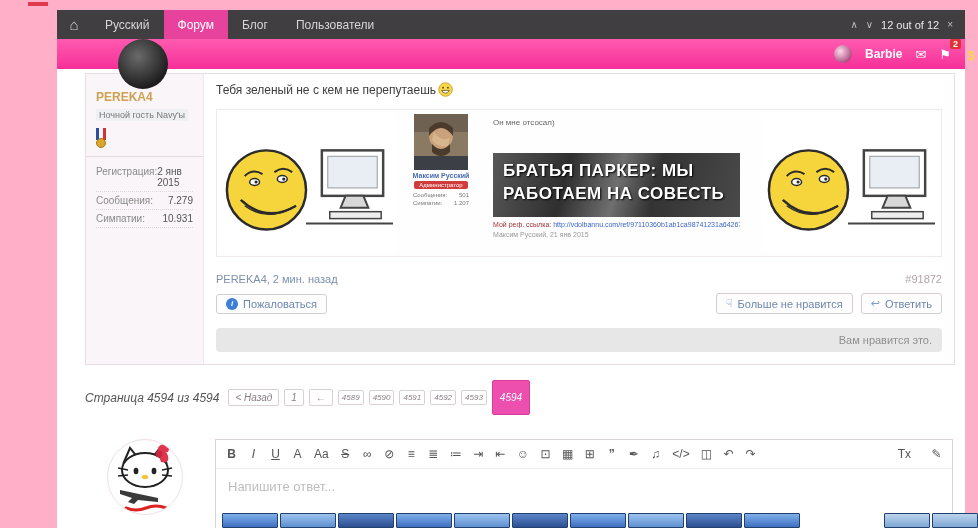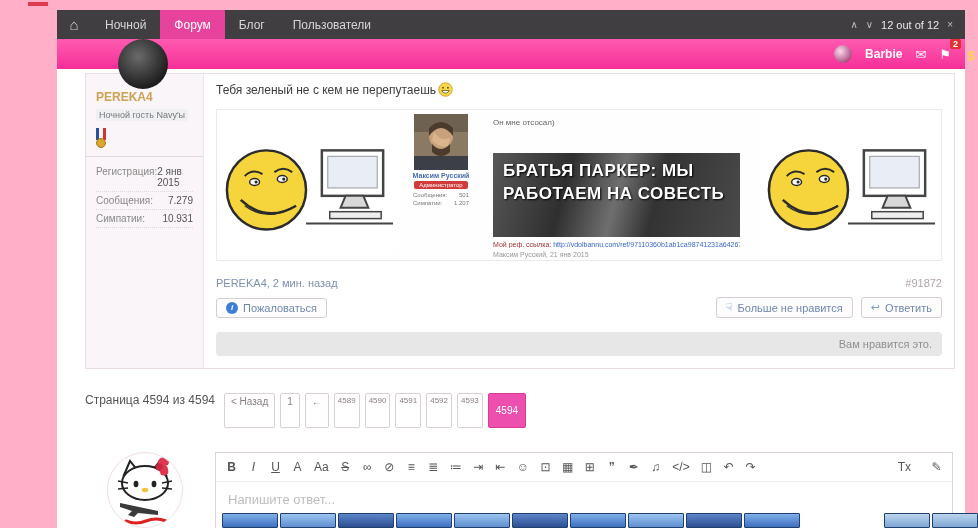--- a/index.html
+++ b/index.html
@@ -57,21 +57,21 @@
   .troll{width:178px;height:142px;flex-shrink:0;}
   .mini-card{width:62px;display:flex;flex-direction:column;align-items:center;gap:2px;padding-top:2px;flex-shrink:0;}
   .mini-photo{width:54px;height:56px;cursor:pointer;}
   .mini-name{font-size:7px;font-weight:bold;color:#4a6ab0;white-space:nowrap;cursor:pointer;}
   .mini-badge{font-size:6px;color:#fff;background:#d23b3b;padding:1px 0;border-radius:2px;width:54px;text-align:center;}
   .mini-stats{width:56px;font-size:6px;color:#777;}
   .mini-stat-row{display:flex;justify-content:space-between;padding:1px 0;}
 
   .quote-mid{flex:1;padding:6px 8px 0;min-width:0;}
   .bubble-text{font-size:8px;color:#666;}
-  .banner{margin-top:26px;height:84px;box-sizing:border-box;color:#fff;font-weight:bold;font-size:17px;
+  .banner{margin-top:26px;height:64px;box-sizing:border-box;color:#fff;font-weight:bold;font-size:17px;
           line-height:1.35;padding:7px 10px;letter-spacing:.5px;text-shadow:1px 1px 2px #000;
           background:linear-gradient(105deg,#585858 0%,#2f2f2f 30%,#6f6f6f 50%,#333 65%,#4a4a4a 100%);}
   .ref-line{margin-top:4px;font-size:7px;white-space:nowrap;overflow:hidden;}
   .ref-label{color:#a03232;}
   .ref-link{color:#3a66c4;text-decoration:underline;cursor:pointer;}
   .attribution{font-size:7px;color:#999;margin-top:3px;cursor:pointer;}
 
   .meta-row{margin-top:16px;display:flex;justify-content:space-between;font-size:11px;}
   .meta-links{color:#7d90ad;cursor:pointer;}
   .post-number{color:#b3a3ab;cursor:pointer;}
@@ -79,21 +79,21 @@
   .actions-row{margin-top:8px;display:flex;align-items:center;}
   .btn{border:1px solid #d5cdd2;background:#fdfdfd;border-radius:3px;padding:3px 9px;font-size:11px;
        color:#6f87b0;display:inline-flex;align-items:center;gap:5px;cursor:pointer;}
   .info-dot{width:12px;height:12px;border-radius:50%;background:#3d7fd6;color:#fff;font-size:8px;
             display:flex;align-items:center;justify-content:center;font-weight:bold;font-style:italic;}
   .actions-right{margin-left:auto;display:flex;gap:8px;}
   .btn .icon-glyph{color:#7d9fd0;font-size:11px;}
 
   .like-bar{margin-top:14px;background:#e7e7e7;border-radius:4px;padding:6px 10px;font-size:11px;color:#8f8f8f;text-align:right;}
 
-  .pagination{margin:24px 0 0 28px;display:flex;gap:5px;}
+  .pagination{margin:15px 0 0 28px;display:flex;align-items:center;gap:5px;font-style:italic;}
   .page-label{font-size:12px;color:#555;margin-right:4px;}
   .pg-btn{border:1px solid #d8d0d4;background:#fff;color:#8a7f86;font-size:10px;padding:2px 6px;border-radius:2px;cursor:pointer;}
   .pg-btn.tiny{font-size:8px;padding:2px 3px;}
   .pg-btn.current{background:#ec4fae;border-color:#d93a9b;color:#fff;padding:11px 7px;}
 
   .reply-area{margin-top:24px;display:flex;}
   .kitty-avatar{margin-left:50px;width:74px;height:74px;border-radius:50%;background:#fff;border:1px solid #f0dde6;
                 overflow:hidden;flex-shrink:0;cursor:pointer;}
   .editor{margin-left:32px;flex:1;margin-right:12px;border:1px solid #dcd3d8;background:#fff;height:104px;box-sizing:border-box;}
   .toolbar{display:flex;align-items:center;gap:11px;padding:7px 10px;border-bottom:1px solid #eee;color:#555;}
@@ -115,21 +115,21 @@
 </head>
 <body>
 
 <div class="page">
   <div class="red-dash"></div>
 
   <div class="site">
 
     <div class="navbar">
       <div class="nav-home">⌂</div>
-      <div class="nav-item">Ночной</div>
+      <div class="nav-item">Русский</div>
       <div class="nav-item active">Форум</div>
       <div class="nav-item">Блог</div>
       <div class="nav-item">Пользователи</div>
       <div class="nav-spacer"></div>
       <div class="find-widget">
         <span class="find-btn">∧</span>
         <span class="find-btn">∨</span>
         <span>12 out of 12</span>
         <span class="find-btn">×</span>
       </div>

